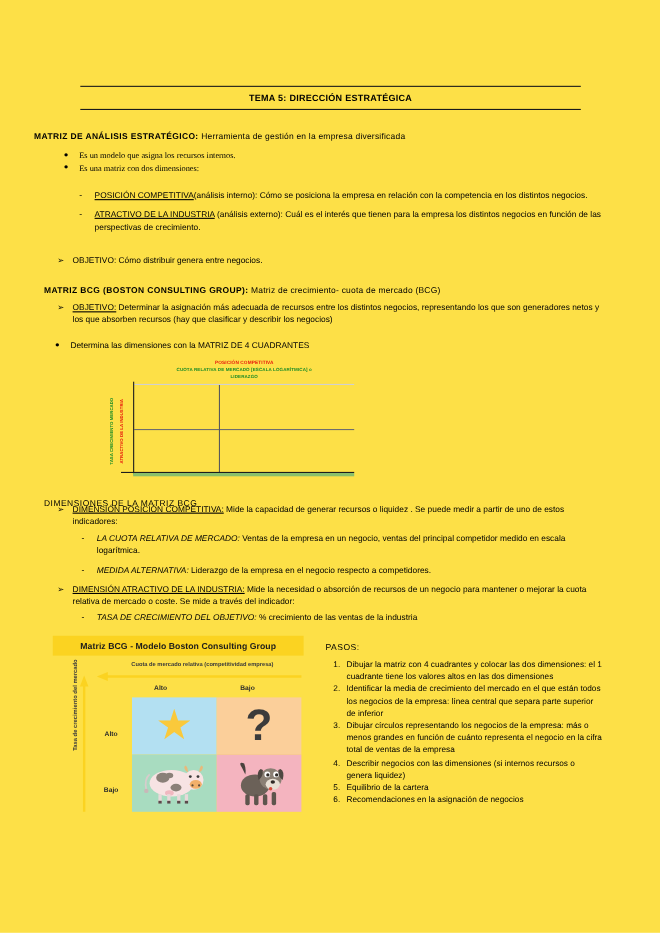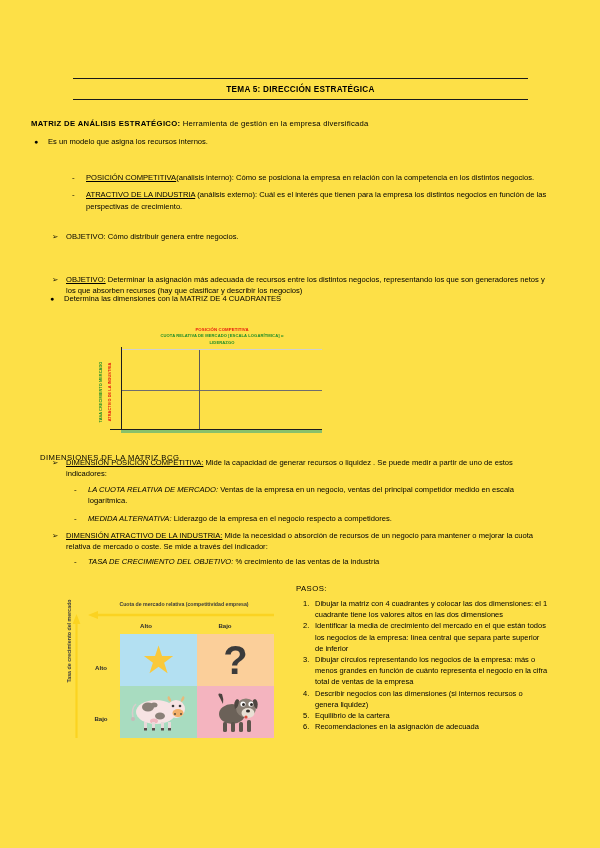--- a/index.html
+++ b/index.html
@@ -323,24 +323,28 @@
   <div class="doc-header">
     <div class="rule-top"></div>
     <div class="title">TEMA 5: DIRECCIÓN ESTRATÉGICA</div>
     <div class="rule-bottom"></div>
   </div>
 
   <div class="heading-line" style="left:31px; top:118px; width:510px;">
     <b>MATRIZ DE ANÁLISIS ESTRATÉGICO:</b><span> Herramienta de gestión en la empresa diversificada</span>
   </div>
 
-  <div class="bullets" style="left:34px; top:136px; width:500px;">
+  <div class="bullets" style="left:58px; top:136px; width:500px;font-family:Liberation Serif, serif;">
     <div class="b-row">
       <span class="b-mark dot">●</span>
       <span class="b-text">Es un modelo que asigna los recursos internos.</span>
+    </div>
+    <div class="b-row">
+      <span class="b-mark dot">●</span>
+      <span class="b-text">Es una matriz con dos dimensiones:</span>
     </div>
   </div>
 
   <div class="bullets" style="left:72px; top:172px; width:480px;">
     <div class="b-row" style="margin-bottom:6px;">
       <span class="b-mark dash">-</span>
       <span class="b-text"><span class="u">POSICIÓN COMPETITIVA</span><span>(análisis interno): Cómo se posiciona la empresa en relación con la competencia en los distintos negocios.</span></span>
     </div>
     <div class="b-row">
       <span class="b-mark dash">-</span>
@@ -348,29 +352,32 @@
     </div>
   </div>
 
   <div class="bullets" style="left:52px; top:231px; width:500px;">
     <div class="b-row">
       <span class="b-mark arrow">➢</span>
       <span class="b-text"><span>OBJETIVO:</span><span> Cómo distribuir genera entre negocios.</span></span>
     </div>
   </div>
 
+  <div class="heading-line" style="left:40px; top:258px; width:510px;">
+    <b>MATRIZ BCG (BOSTON CONSULTING GROUP):</b><span> Matriz de crecimiento- cuota de mercado (BCG)</span>
+  </div>
 
   <div class="bullets" style="left:52px; top:274px; width:500px;">
     <div class="b-row">
       <span class="b-mark arrow">➢</span>
       <span class="b-text"><span class="u">OBJETIVO:</span><span> Determinar la asignación más adecuada de recursos entre los distintos negocios, representando los que son generadores netos y los que absorben recursos (hay que clasificar y describir los negocios)</span></span>
     </div>
   </div>
 
-  <div class="bullets" style="left:50px; top:293px; width:500px;">
+  <div class="bullets" style="left:50px; top:308px; width:500px;">
     <div class="b-row">
       <span class="b-mark dot">●</span>
       <span class="b-text">Determina las dimensiones con la MATRIZ DE 4 CUADRANTES</span>
     </div>
   </div>
 
   <div class="matrix1">
     <div class="m1-head">
       <div class="l1">POSICIÓN COMPETITIVA</div>
       <div class="l2">CUOTA RELATIVA DE MERCADO [ESCALA LOGARÍTMICA] o</div>
@@ -422,20 +429,21 @@
 
   <div class="bullets" style="left:74px; top:556px; width:478px;">
     <div class="b-row">
       <span class="b-mark dash">-</span>
       <span class="b-text"><span class="it">TASA DE CRECIMIENTO DEL OBJETIVO:</span><span> % crecimiento de las ventas de la industria</span></span>
     </div>
   </div>
 
   <div class="bcg">
 
+    <div class="bcg-title">Matriz BCG - Modelo Boston Consulting Group</div>
 
     <div class="bcg-xtitle">Cuota de mercado relativa (competitividad empresa)</div>
 
     <svg class="bcg-xarrow" viewBox="0 0 190 8">
       <line x1="188" y1="4" x2="10" y2="4" stroke="#fbd321" stroke-width="2.4"></line>
       <polygon points="2,4 12,0 12,8" fill="#fbd321"></polygon>
     </svg>
 
     <svg class="bcg-yarrow" viewBox="0 0 9 128">
       <line x1="4.5" y1="126" x2="4.5" y2="10" stroke="#fbd321" stroke-width="2.2"></line>
@@ -530,17 +538,17 @@
     <div class="p-row">
       <span class="p-num">4.</span>
       <span class="p-text">Describir negocios con las dimensiones (si internos recursos o genera liquidez)</span>
     </div>
     <div class="p-row">
       <span class="p-num">5.</span>
       <span class="p-text">Equilibrio de la cartera</span>
     </div>
     <div class="p-row">
       <span class="p-num">6.</span>
-      <span class="p-text">Recomendaciones en la asignación de adecuada</span>
+      <span class="p-text">Recomendaciones en la asignación de negocios</span>
     </div>
   </div>
 
 </div>
 
 </body></html>

